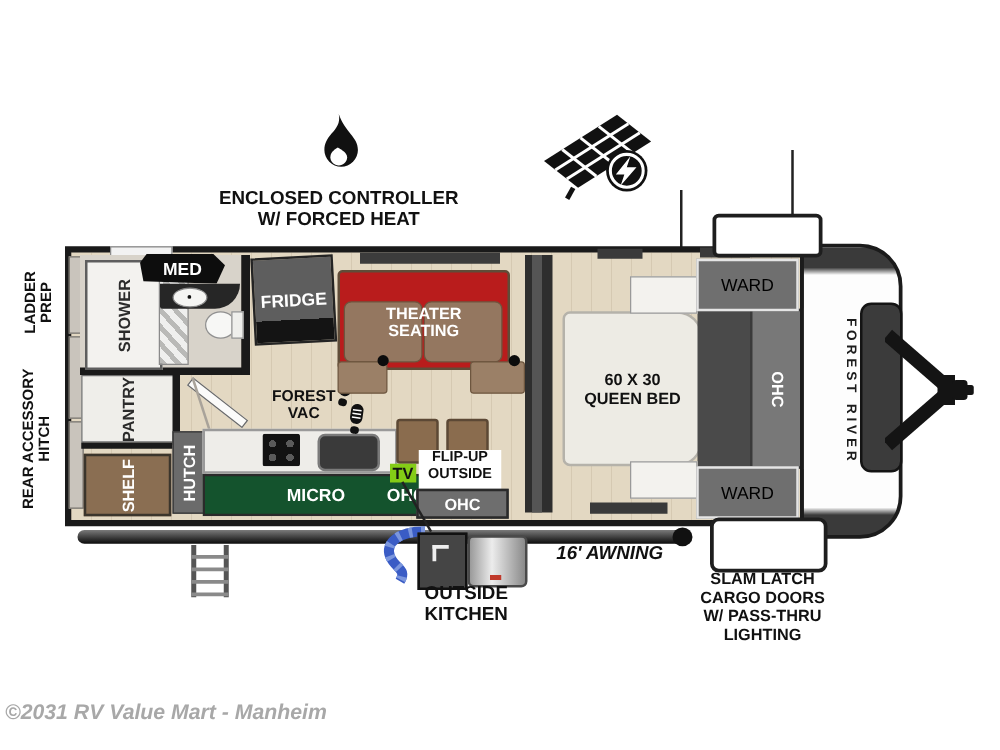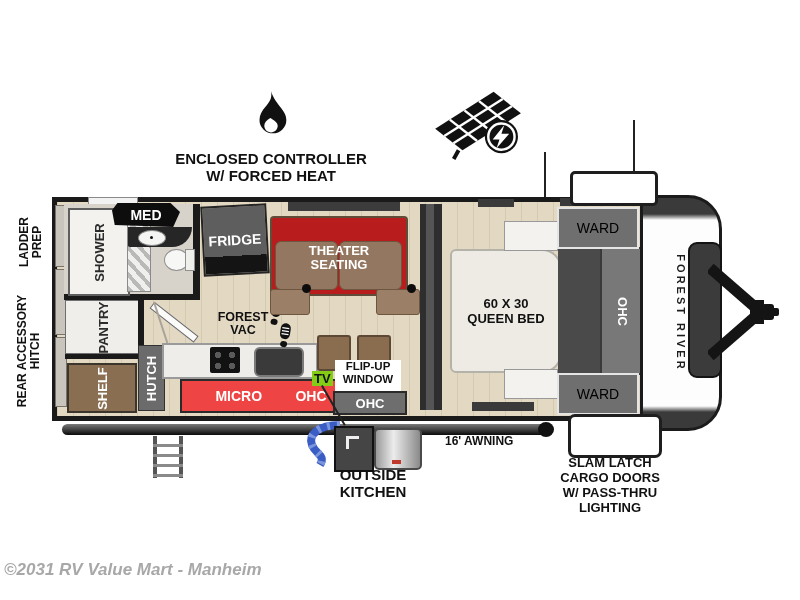--- a/index.html
+++ b/index.html
@@ -61,23 +61,23 @@
     transform:rotate(72deg);transform-origin:left center;}
 
   
   #kitchen-counter{left:110px;top:146px;width:152px;height:32px;background:#eeede9;border:2px solid #9a9a9a;}
   #stove{left:158px;top:150px;width:30px;height:26px;background:#121212;border-radius:2px;
     background-image:radial-gradient(circle 3px at 8px 8px,#5a5a5a 3px,transparent 3px),
                      radial-gradient(circle 3px at 22px 8px,#5a5a5a 3px,transparent 3px),
                      radial-gradient(circle 3px at 8px 19px,#5a5a5a 3px,transparent 3px),
                      radial-gradient(circle 3px at 22px 19px,#5a5a5a 3px,transparent 3px);}
   #kitchen-sink{left:202px;top:150px;width:46px;height:26px;background:#3a3a3a;border:2px solid #7a7a7a;border-radius:6px;}
-  #micro-bar{left:128px;top:182px;width:178px;height:30px;background:#ef4444;border:2px solid #2a2a2a;
+  #micro-bar{left:110px;top:182px;width:178px;height:30px;background:#14532d;border:2px solid #2a2a2a;
     clip-path:polygon(0 0,85% 0,94% 30%,100% 100%,0 100%);
-    display:flex;align-items:center;justify-content:space-evenly;}
+    display:flex;align-items:center;justify-content:space-evenly;padding-left:32px;}
   #micro-bar span{font-size:14px;}
   #chair-1{left:265px;top:138px;width:30px;height:32px;}
   #chair-2{left:305px;top:138px;width:30px;height:32px;}
   .chair{background:#8a6c4e;border:2px solid #5c4835;border-radius:3px;}
   #centralvac-label{left:154px;top:114px;width:74px;font-size:12.5px;line-height:13px;}
   #footprints-icon{left:216px;top:103px;width:26px;height:48px;}
 
   
   #fridge{left:150px;top:8px;width:62px;height:66px;border:2px solid #242424;transform:rotate(-3deg);
     background:linear-gradient(180deg,#5e5e5e 0 74%,#141414 74%);}
@@ -131,21 +131,21 @@
   #propane{left:688px;top:242px;width:30px;height:132px;background:#3b3b3b;border:2px solid #141414;border-radius:9px;}
   #tongue-icon{left:708px;top:262px;width:72px;height:100px;}
 
   
   .cargo{background:#fff;border:3px solid #1e1e1e;}
   #cargo-top{left:570px;top:171px;width:82px;height:29px;border-radius:5px;}
   #cargo-bottom{left:568px;top:414px;width:88px;height:38px;border-radius:7px;}
   #awning-bar{left:62px;top:424px;width:486px;height:11px;border-radius:6px;
     background:linear-gradient(180deg,#7a7a7a,#0a0a0a);}
   #awning-knob{left:538px;top:422px;width:16px;height:15px;background:#111;border-radius:50%;}
-  #awning-label{left:445px;top:434px;width:100px;font-size:12px;}
+  #awning-label{left:445px;top:434px;width:100px;font-size:15px;font-style:italic;}
   #steps-icon{left:146px;top:436px;width:44px;height:42px;}
   #hose-icon{left:300px;top:421px;width:44px;height:50px;}
   #ok-box{left:334px;top:426px;width:36px;height:42px;background:#454545;border:2px solid #111;}
   #ok-faucet{left:346px;top:436px;width:10px;height:10px;border-left:3px solid #eee;border-top:3px solid #eee;}
   #cylinder{left:374px;top:428px;width:44px;height:38px;border:2px solid #4a4a4a;border-radius:5px;
     background:linear-gradient(90deg,#9a9a9a,#ececec 40%,#8a8a8a);}
   #cyl-valve{left:392px;top:460px;width:9px;height:4px;background:#c0392b;}
   #tv-line{left:321px;top:386px;width:2px;height:46px;background:#222;transform:rotate(-30deg);transform-origin:top left;}
   #ok-label{left:328px;top:466px;width:90px;font-size:15px;line-height:17px;}
   #cargo-label{left:548px;top:455px;width:124px;font-size:13px;line-height:15px;}
@@ -264,21 +264,21 @@
       <div class="cushion" id="cushion-2"></div>
       <div class="abs pre wlbl" id="theater-label">THEATER
 SEATING</div>
     </div>
     <div class="abs ottoman" id="ottoman-1"></div>
     <div class="abs ottoman" id="ottoman-2"></div>
     <div class="abs cupdot" id="dot-1"></div>
     <div class="abs cupdot" id="dot-2"></div>
 
     <div class="abs lbl pre" id="flip-label">FLIP-UP
-WINDOW</div>
+OUTSIDE</div>
     <div class="abs lbl" id="tv-label">TV</div>
     <div class="abs ctr" id="ohc-2">
       <span class="wlbl">OHC</span>
     </div>
 
     <div class="abs" id="divider-wall"></div>
 
     <div class="abs ctr" id="bed-mattress">
       <span class="lbl pre" id="bed-label">60 X 30
 QUEEN BED</span>

